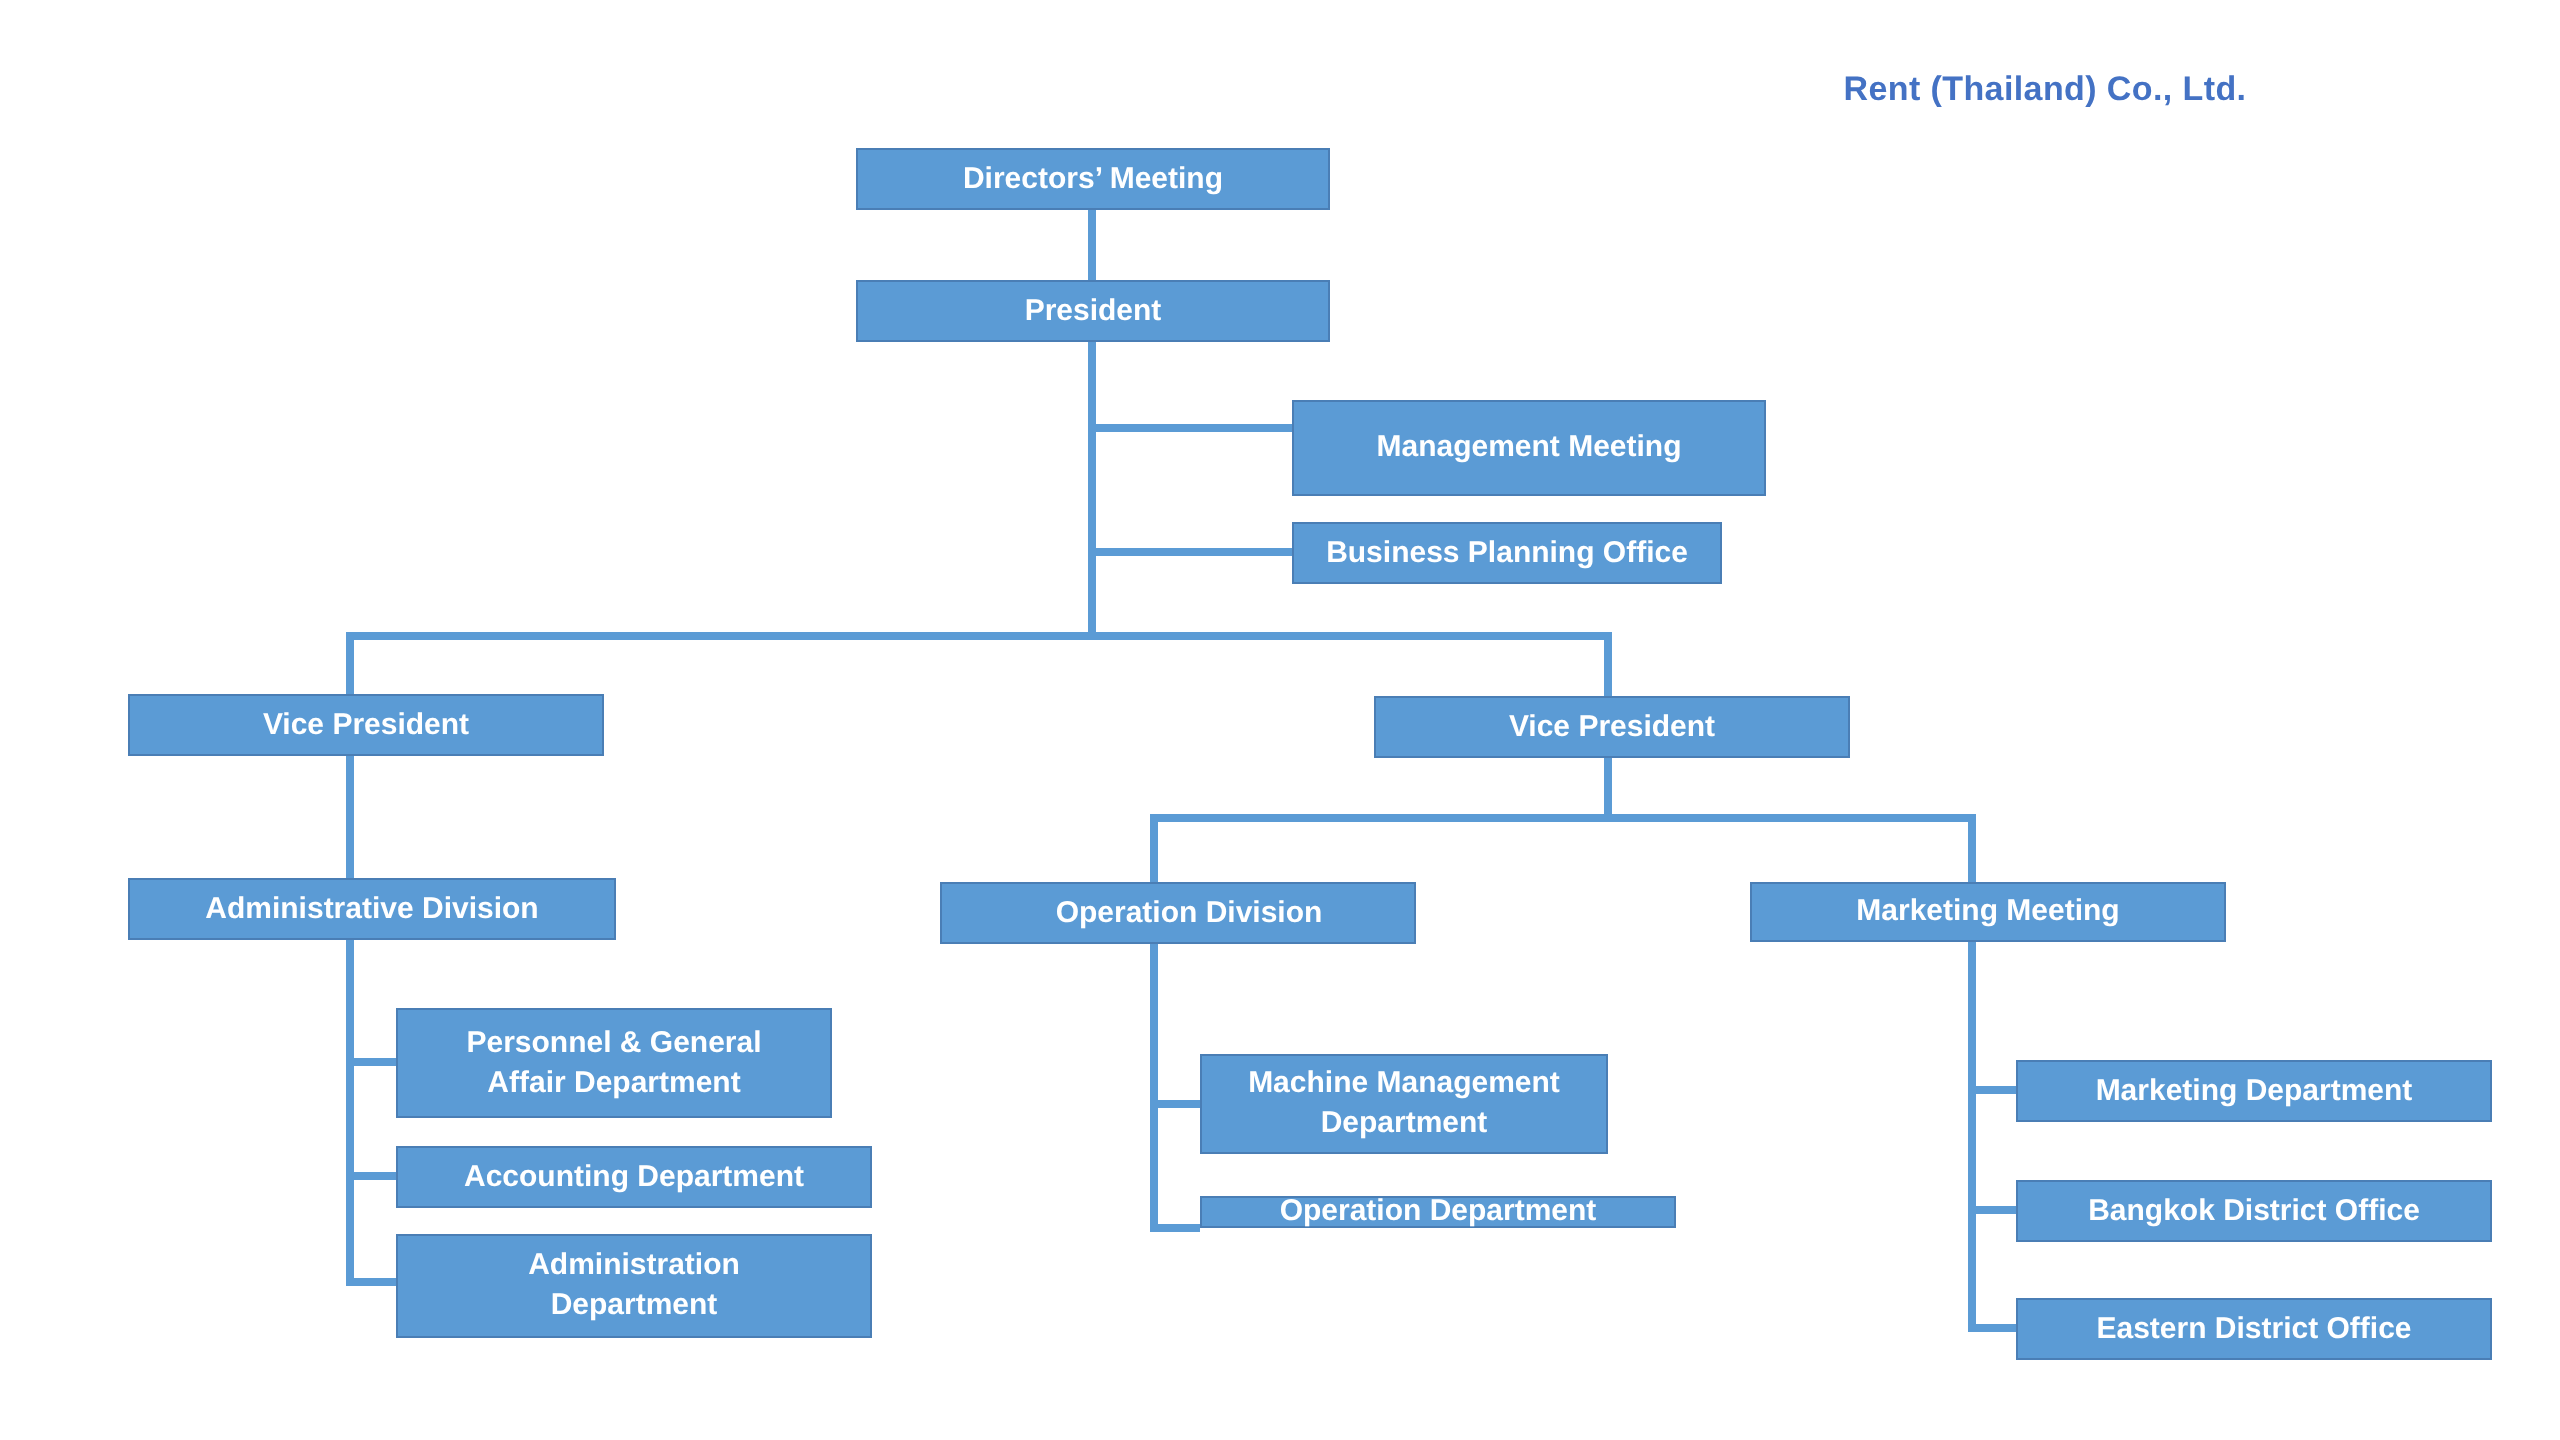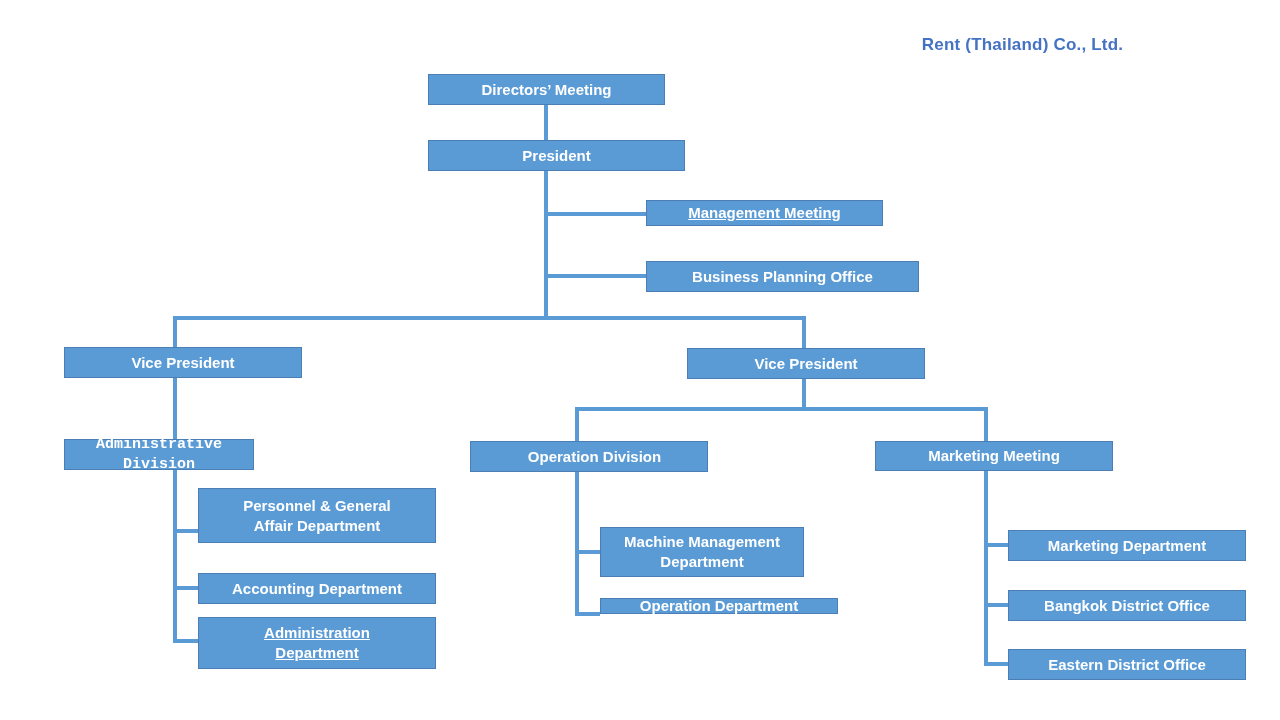--- a/index.html
+++ b/index.html
@@ -75,30 +75,30 @@
       <div class="connector" style="left: 575px; top: 472px; width: 4px; height: 144px;"></div>
       <div class="connector" style="left: 577px; top: 550px; width: 23px; height: 4px;"></div>
       <div class="connector" style="left: 577px; top: 612px; width: 23px; height: 4px;"></div>
       <div class="connector" style="left: 984px; top: 471px; width: 4px; height: 195px;"></div>
       <div class="connector" style="left: 986px; top: 543px; width: 22px; height: 4px;"></div>
       <div class="connector" style="left: 986px; top: 603px; width: 22px; height: 4px;"></div>
       <div class="connector" style="left: 986px; top: 662px; width: 22px; height: 4px;"></div>
     </div>
   <div id="node-layer">
       <div class="node" style="left: 428px; top: 74px; width: 237px; height: 31px;"><span>Directors’ Meeting</span></div>
-      <div class="node" style="left: 428px; top: 140px; width: 257px; height: 31px;"><span>President</span></div>
-      <div class="node" style="left: 646px; top: 200px; width: 237px; height: 26px; text-decoration: underline;"><span>Management Meeting</span></div>
-      <div class="node" style="left: 646px; top: 261px; width: 273px; height: 31px;"><span>Business Planning Office</span></div>
+      <div class="node" style="left: 428px; top: 140px; width: 237px; height: 31px;"><span>President</span></div>
+      <div class="node" style="left: 646px; top: 200px; width: 237px; height: 48px;"><span>Management Meeting</span></div>
+      <div class="node" style="left: 646px; top: 261px; width: 215px; height: 31px;"><span>Business Planning Office</span></div>
       <div class="node" style="left: 64px; top: 347px; width: 238px; height: 31px;"><span>Vice President</span></div>
       <div class="node" style="left: 687px; top: 348px; width: 238px; height: 31px;"><span>Vice President</span></div>
-      <div class="node" style="left: 64px; top: 439px; width: 190px; height: 31px; font-family: Liberation Mono, monospace;"><span>Administrative Division</span></div>
-      <div class="node" style="left: 198px; top: 488px; width: 238px; height: 55px;"><span>Personnel &amp; General
+      <div class="node" style="left: 64px; top: 439px; width: 244px; height: 31px;"><span>Administrative Division</span></div>
+      <div class="node" style="left: 198px; top: 504px; width: 218px; height: 55px;"><span>Personnel &amp; General
 Affair Department</span></div>
       <div class="node" style="left: 198px; top: 573px; width: 238px; height: 31px;"><span>Accounting Department</span></div>
-      <div class="node" style="left: 198px; top: 617px; width: 238px; height: 52px; text-decoration: underline;"><span>Administration
+      <div class="node" style="left: 198px; top: 617px; width: 238px; height: 52px;"><span>Administration
 Department</span></div>
       <div class="node" style="left: 470px; top: 441px; width: 238px; height: 31px; padding-left: 15px;"><span>Operation Division</span></div>
       <div class="node" style="left: 600px; top: 527px; width: 204px; height: 50px;"><span>Machine Management
 Department</span></div>
       <div class="node" style="left: 600px; top: 598px; width: 238px; height: 16px;"><span>Operation Department</span></div>
       <div class="node" style="left: 875px; top: 441px; width: 238px; height: 30px;"><span>Marketing Meeting</span></div>
       <div class="node" style="left: 1008px; top: 530px; width: 238px; height: 31px;"><span>Marketing Department</span></div>
       <div class="node" style="left: 1008px; top: 590px; width: 238px; height: 31px;"><span>Bangkok District Office</span></div>
       <div class="node" style="left: 1008px; top: 649px; width: 238px; height: 31px;"><span>Eastern District Office</span></div>
     </div>

